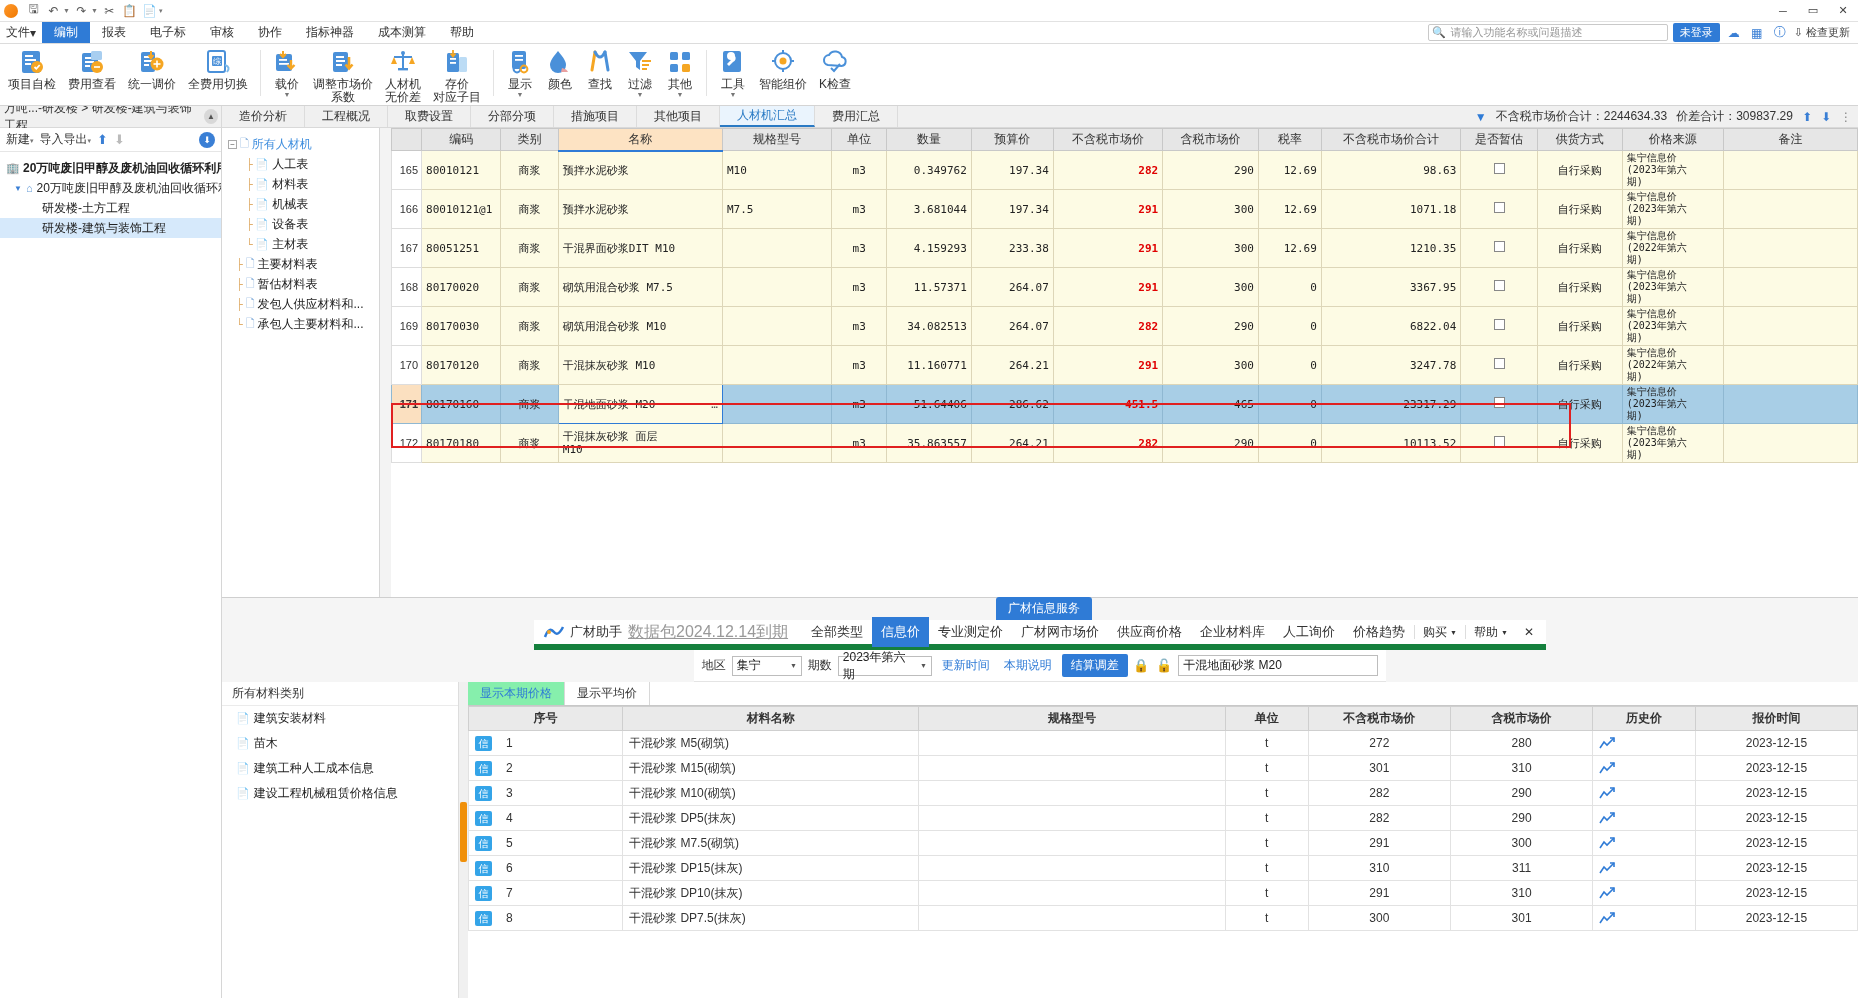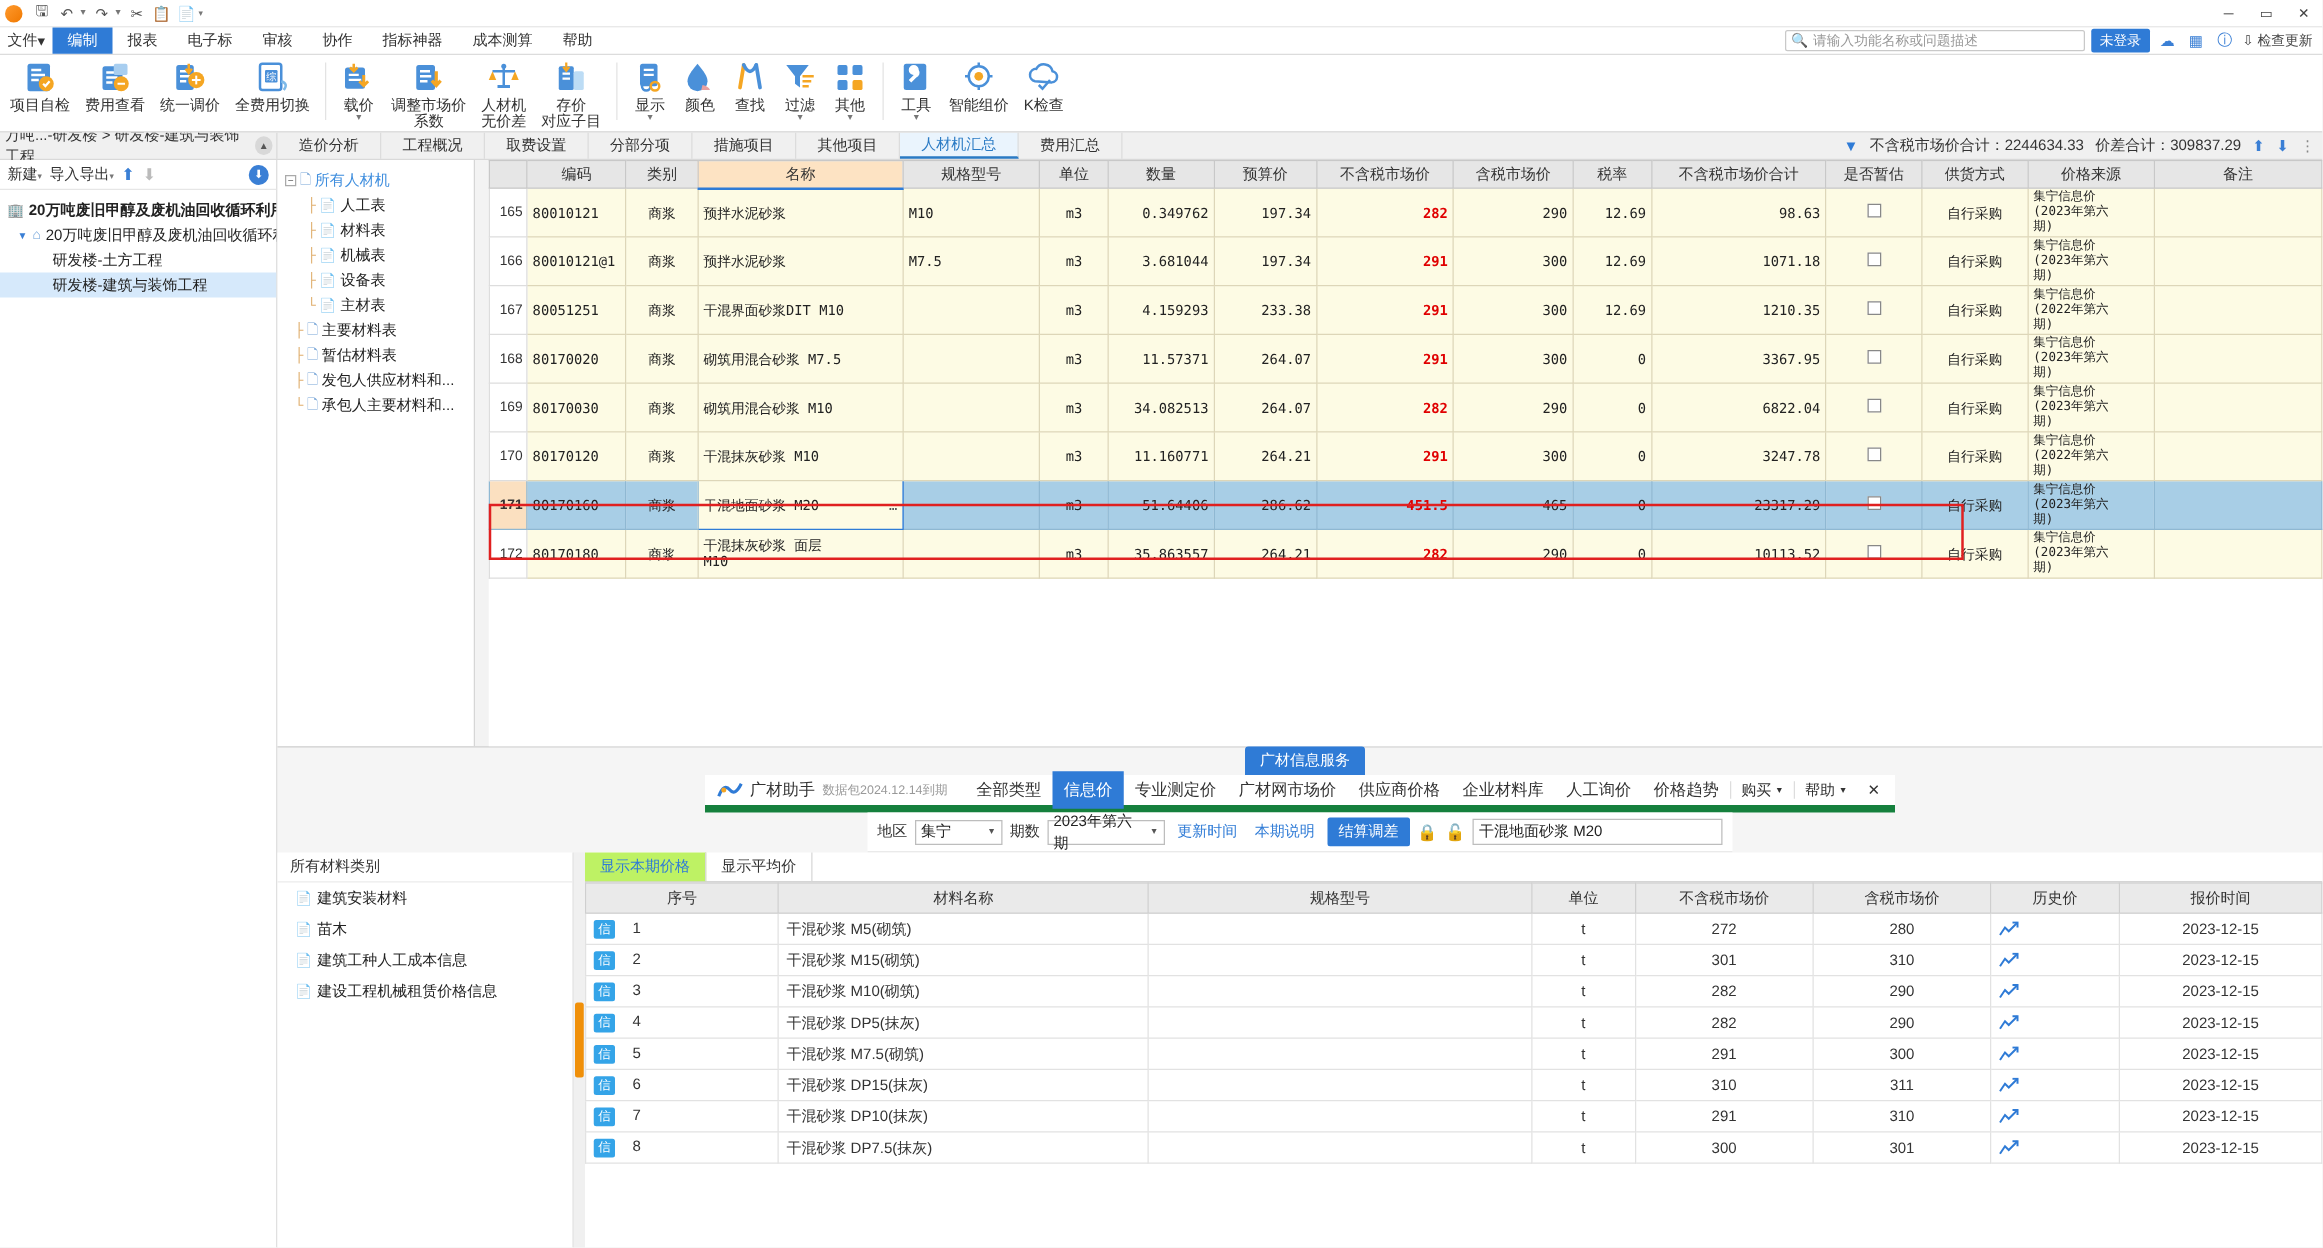--- a/index.html
+++ b/index.html
@@ -158,21 +158,21 @@
   .bptab .t {
     background:#2f7bd6;color:#fff;font-size:12px;padding:3px 12px;border-radius:3px 3px 0 0;cursor:pointer;
   }
   .gcbar {
     height:30px;background:#fff;border-bottom:6px solid #15803d;display:flex;align-items:center;gap:0px;
   }
   .gclogo {
     width:24px;height:22px;margin:0 4px 0 8px;display:flex;align-items:center;justify-content:center;
   }
   .gctitle { font-size:13px;color:#333;margin-right:6px;white-space:nowrap; }
-  .gcexp { font-size:10px;color:#999;margin-right:14px;white-space:nowrap; }
+  .gcexp { font-size:16px;color:#999;margin-right:14px;white-space:nowrap;text-decoration:underline; }
   .gctab {
     font-size:13px;color:#333;padding:0 9px;height:30px;display:flex;align-items:center;cursor:pointer;white-space:nowrap;
   }
   .gctab.active { background:#2f7bd6;color:#fff; }
   .gcright { margin-left:auto;display:flex;align-items:center;gap:0;padding-right:4px;font-size:12px;color:#333; }
   .gcright .it { padding:0 8px;display:flex;align-items:center;gap:3px;cursor:pointer;}
   .gcright .vb { width:1px;height:14px;background:#ddd; }
   .filtbar {
     height:32px;background:#fff;display:flex;align-items:center;gap:6px;padding:0 8px;border-bottom:1px solid #e4e4e4;
   }
@@ -198,24 +198,24 @@
     width:9px;background:#f0f0f0;display:flex;align-items:center;justify-content:center;
     position:relative;cursor:col-resize;
   }
   .splitgrip .bar { position:absolute;top:120px;width:7px;height:60px;background:#f0900a;border-radius:2px; }
   .pricepanel { flex:1;background:#fff;display:flex;flex-direction:column;min-width:0; }
   .ptabs { height:24px;display:flex;align-items:stretch;border-bottom:1px solid #c8c8c8; }
   .ptabs .pt {
     padding:0 12px;display:flex;align-items:center;font-size:12px;color:#333;
     border-right:1px solid #d8d8d8;cursor:pointer;
   }
-  .ptabs .pt.active { background:#bef264;color:#2f7bd6; }
+  .ptabs .pt.active { background:#86efac;color:#2f7bd6; }
   table.ptable { border-collapse:collapse;table-layout:fixed;font-size:12px;width:100%; }
   table.ptable th {
-    background:#eaeaea;border:1px solid #cfcfcf;height:24px;font-weight:normal;color:#333;font-size:12px;
+    background:#eaeaea;border:1px solid #cfcfcf;height:24px;font-weight:bold;color:#333;font-size:12px;
   }
   table.ptable td { border:1px solid #e2e2e2;height:25px;padding:0 6px;font-size:12px;color:#333; }
   .badge {
     display:inline-block;background:#34a4e8;color:#fff;width:17px;height:15px;line-height:15px;
     text-align:center;border-radius:2px;font-size:10px;
   }
   .trend { color:#2f7bd6;font-size:13px;cursor:pointer; }
   .lockico { color:#555;font-size:13px;cursor:pointer; }
   .lockico.blue { color:#2f7bd6; }
   svg { display:block; }

